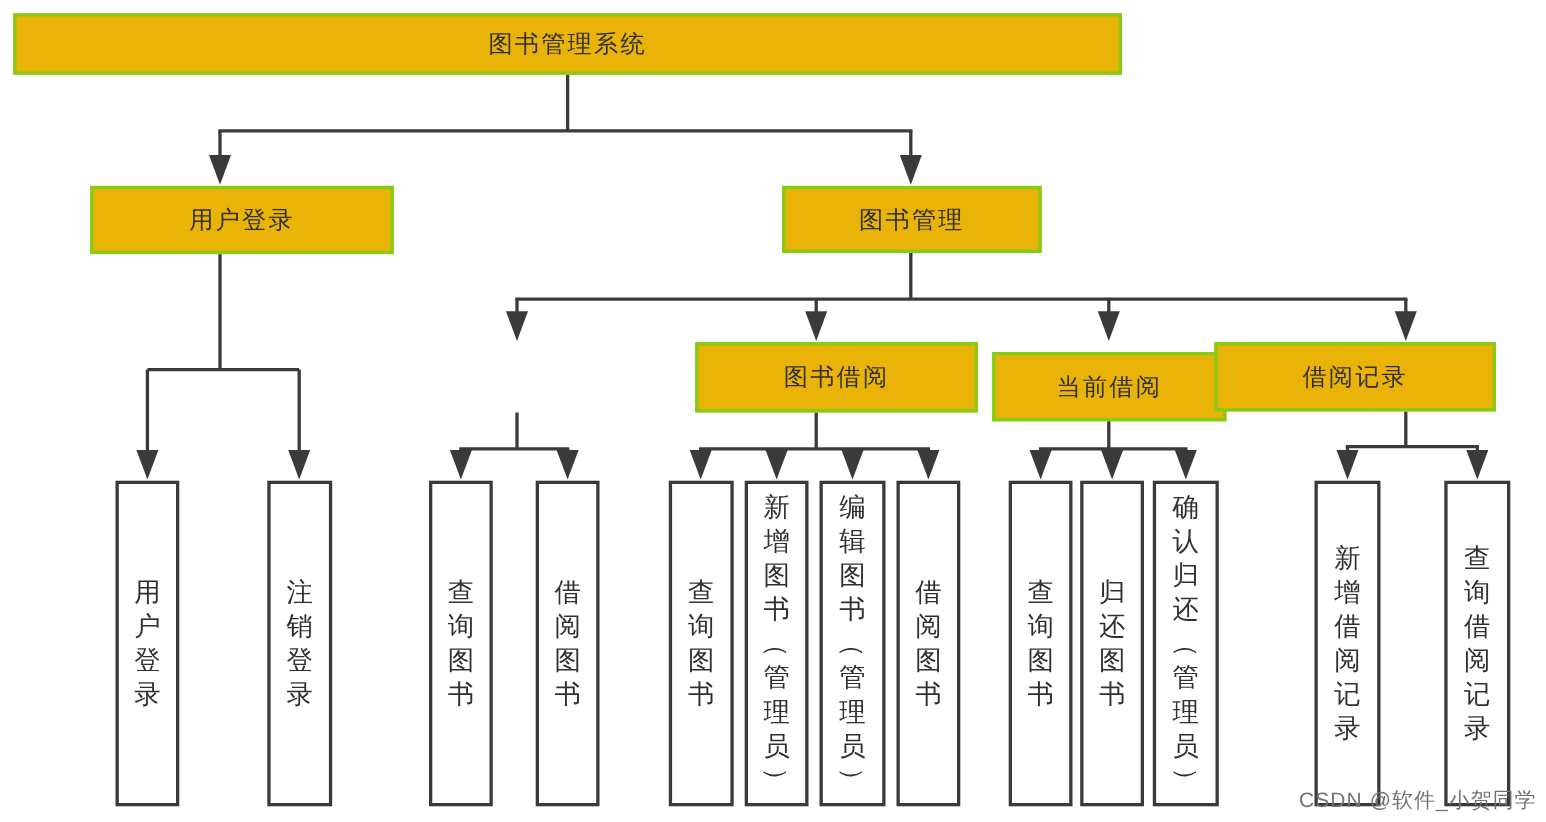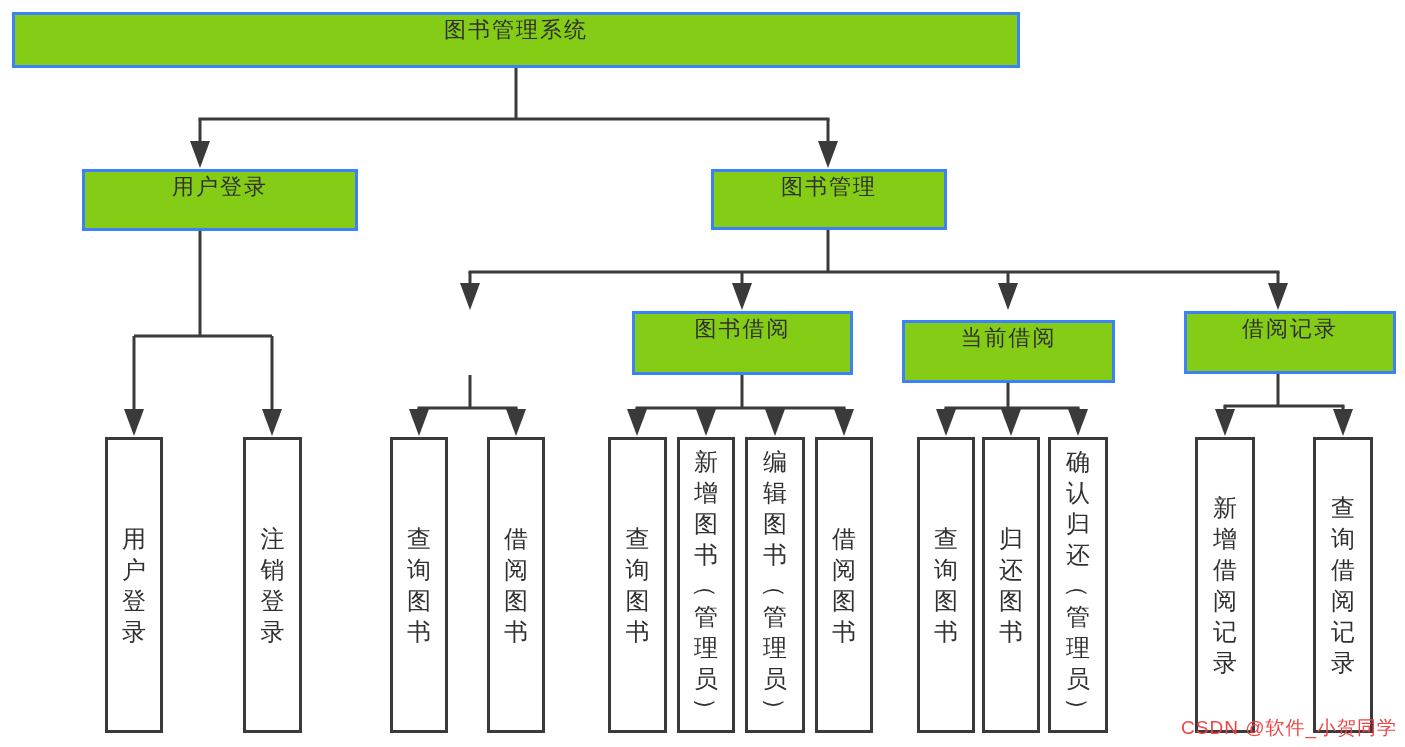--- a/index.html
+++ b/index.html
@@ -2,36 +2,36 @@
 <html><head>
 <meta charset="utf-8">
 <style>
   html,body{margin:0;padding:0;background:#fff;}
   #stage{
     position:relative;width:1405px;height:747px;background:#fff;overflow:hidden;
     font-family:"Liberation Sans",sans-serif;color:#303030;
   }
   #wires{position:absolute;left:0;top:0;pointer-events:none;}
   .node{
-    position:absolute;box-sizing:border-box;border:3px solid #3b82f6;background:#84cc16;
-    display:flex;align-items:flex-start;justify-content:center;
+    position:absolute;box-sizing:border-box;border:3px solid #84cc16;background:#eab308;
+    display:flex;align-items:center;justify-content:center;
     font-size:22px;letter-spacing:2px;white-space:nowrap;
   }
   .leaf{
     position:absolute;box-sizing:border-box;border:3px solid #3a3a3a;background:#fff;
     top:437px;height:296px;
   }
   .vtext{
     display:flex;flex-direction:column;align-items:center;justify-content:center;
     width:100%;height:100%;
   }
   .vchar{display:block;font-size:24px;line-height:31px;text-align:center;}
   .vchar.rot{transform:rotate(90deg);}
   #watermark{
-    position:absolute;right:8px;bottom:6px;color:#ef4444;font-size:19px;letter-spacing:1px;
+    position:absolute;right:8px;bottom:6px;color:#737373;font-size:19px;letter-spacing:1px;
   }
 </style>
 </head>
 <body>
 
 <div id="stage">
 
   <svg id="wires" width="1405" height="747" viewBox="0 0 1405 747">
     <g stroke="#3a3a3a" stroke-width="3" fill="none">
 
@@ -105,27 +105,27 @@
     <span>图书管理系统</span>
   </div>
 
   <div class="node" style="left:82px;top:169px;width:276px;height:62px">
     <span>用户登录</span>
   </div>
   <div class="node" style="left:711px;top:169px;width:236px;height:61px">
     <span>图书管理</span>
   </div>
 
-  <div class="node" style="left:632px;top:311px;width:221px;height:64px">
+  <div class="node" style="left:632px;top:311px;width:257px;height:64px">
     <span>图书借阅</span>
   </div>
   <div class="node" style="left:902px;top:320px;width:213px;height:63px">
     <span>当前借阅</span>
   </div>
-  <div class="node" style="left:1184px;top:311px;width:212px;height:63px">
+  <div class="node" style="left:1104px;top:311px;width:256px;height:63px">
     <span>借阅记录</span>
   </div>
 
   <div class="leaf" style="left:105px;width:58px">
     <div class="vtext">
         <span class="vchar">用</span>
         <span class="vchar">户</span>
         <span class="vchar">登</span>
         <span class="vchar">录</span>
       </div>

